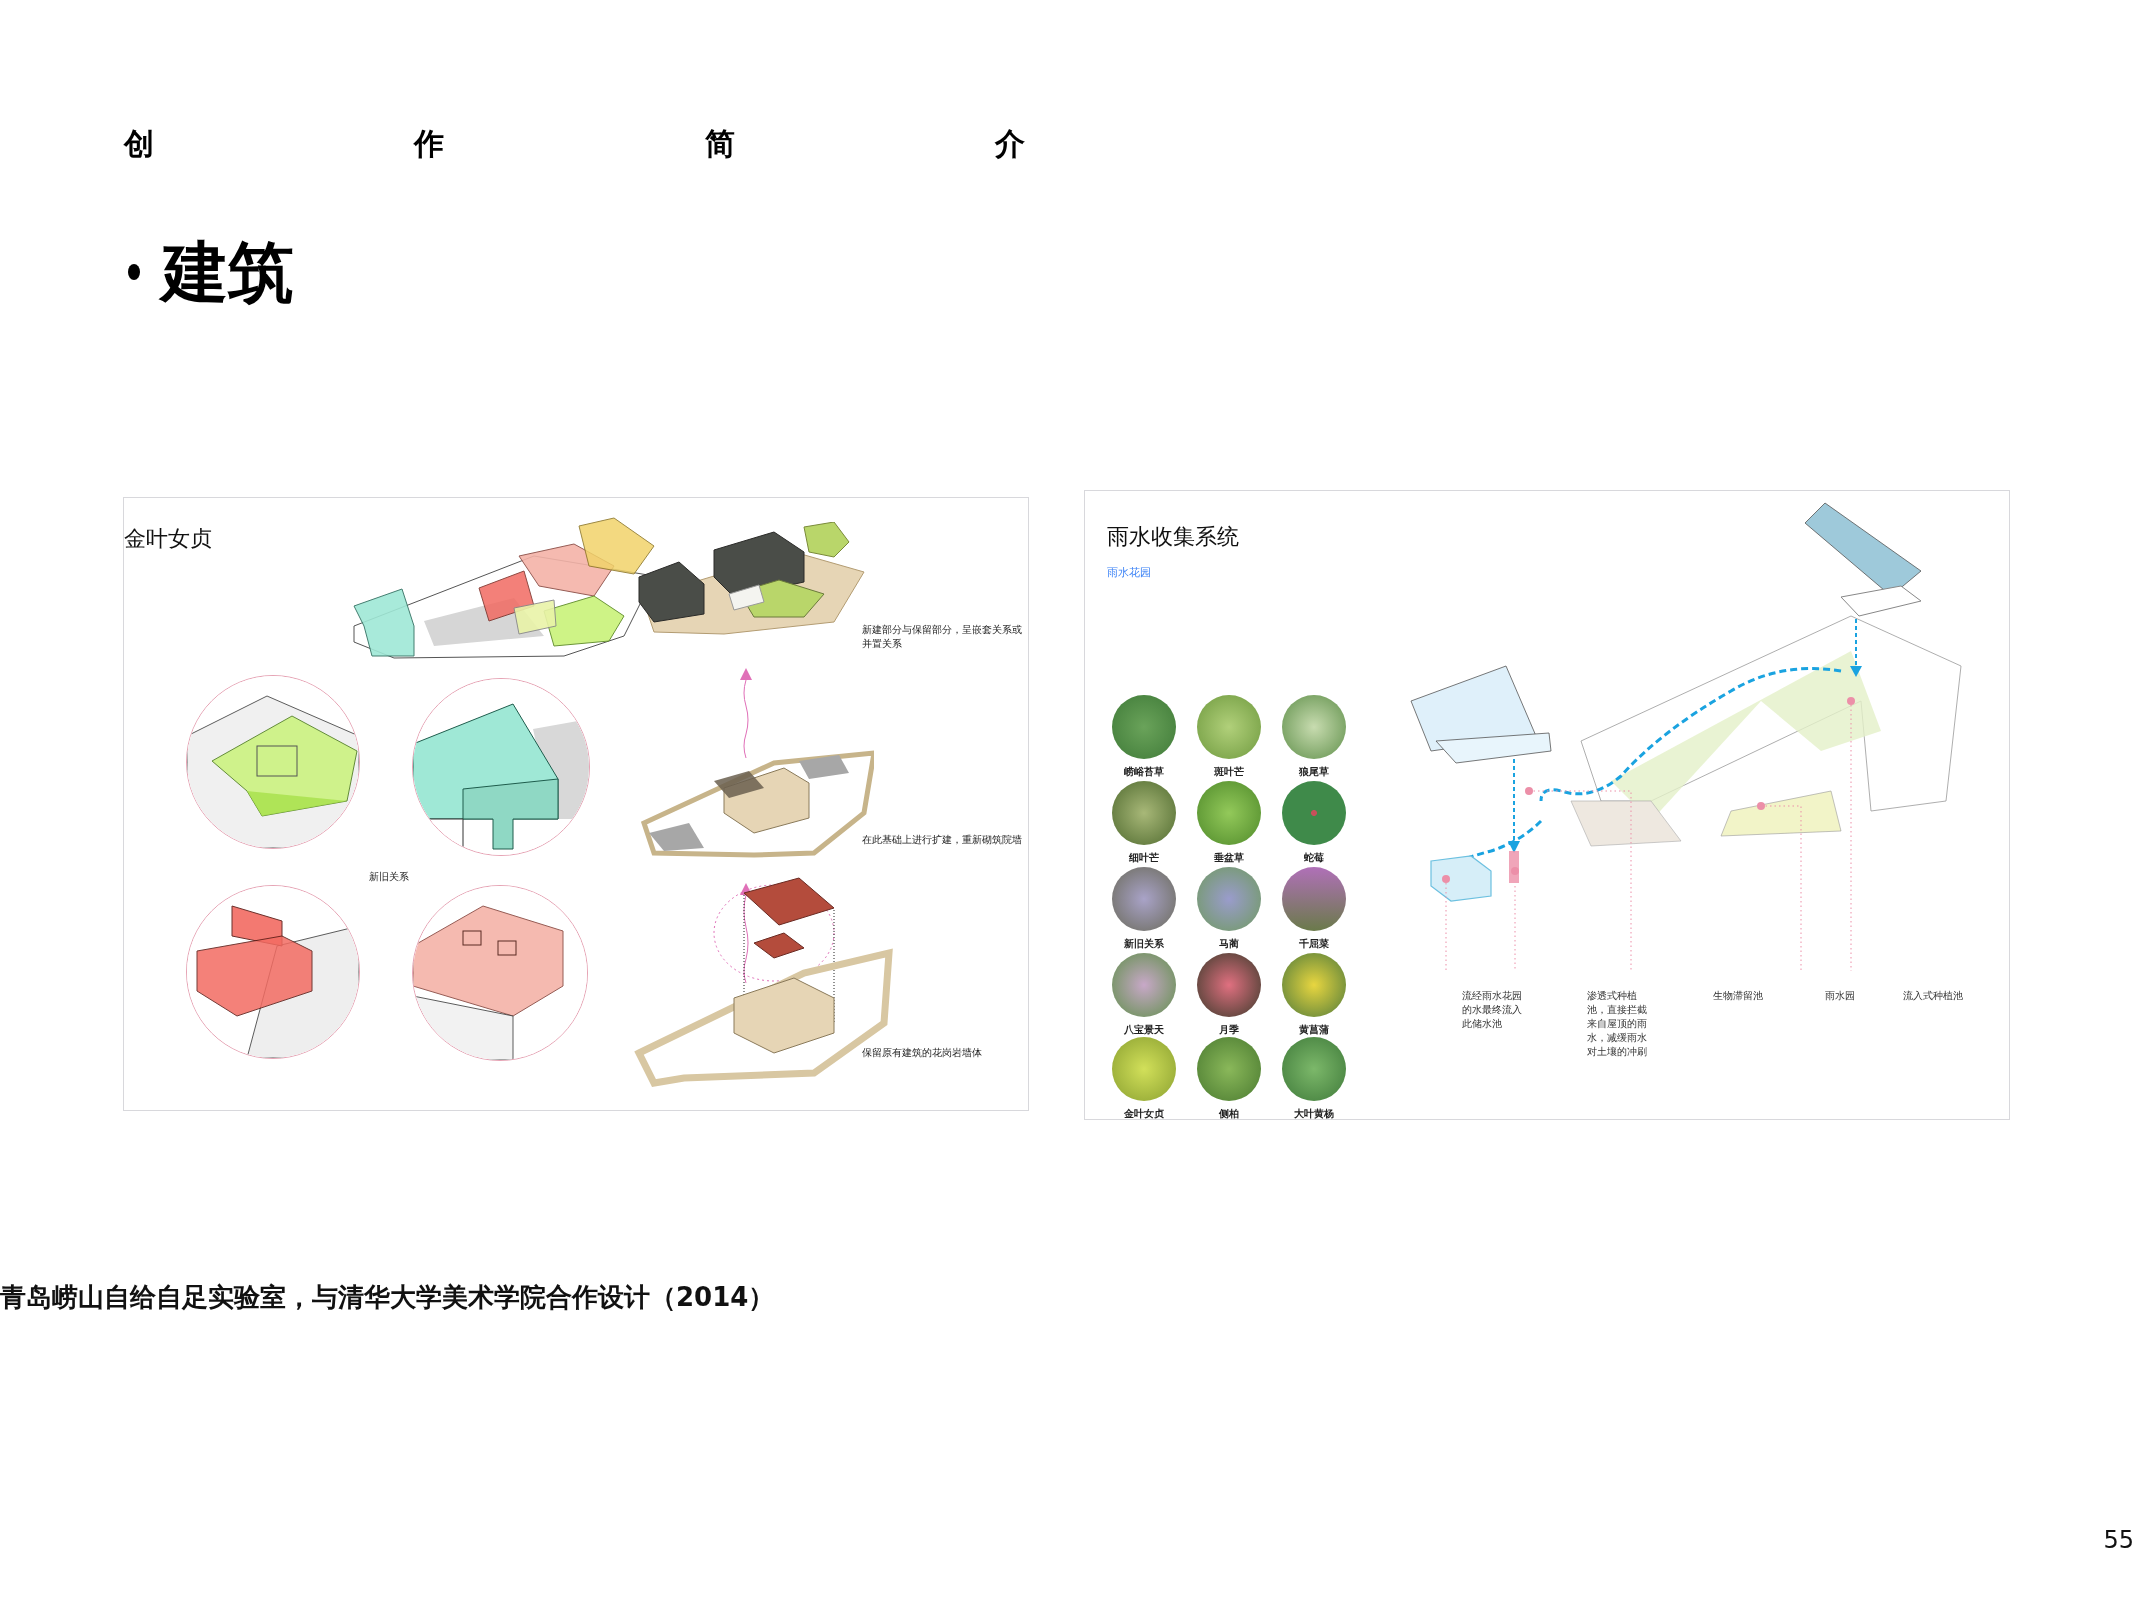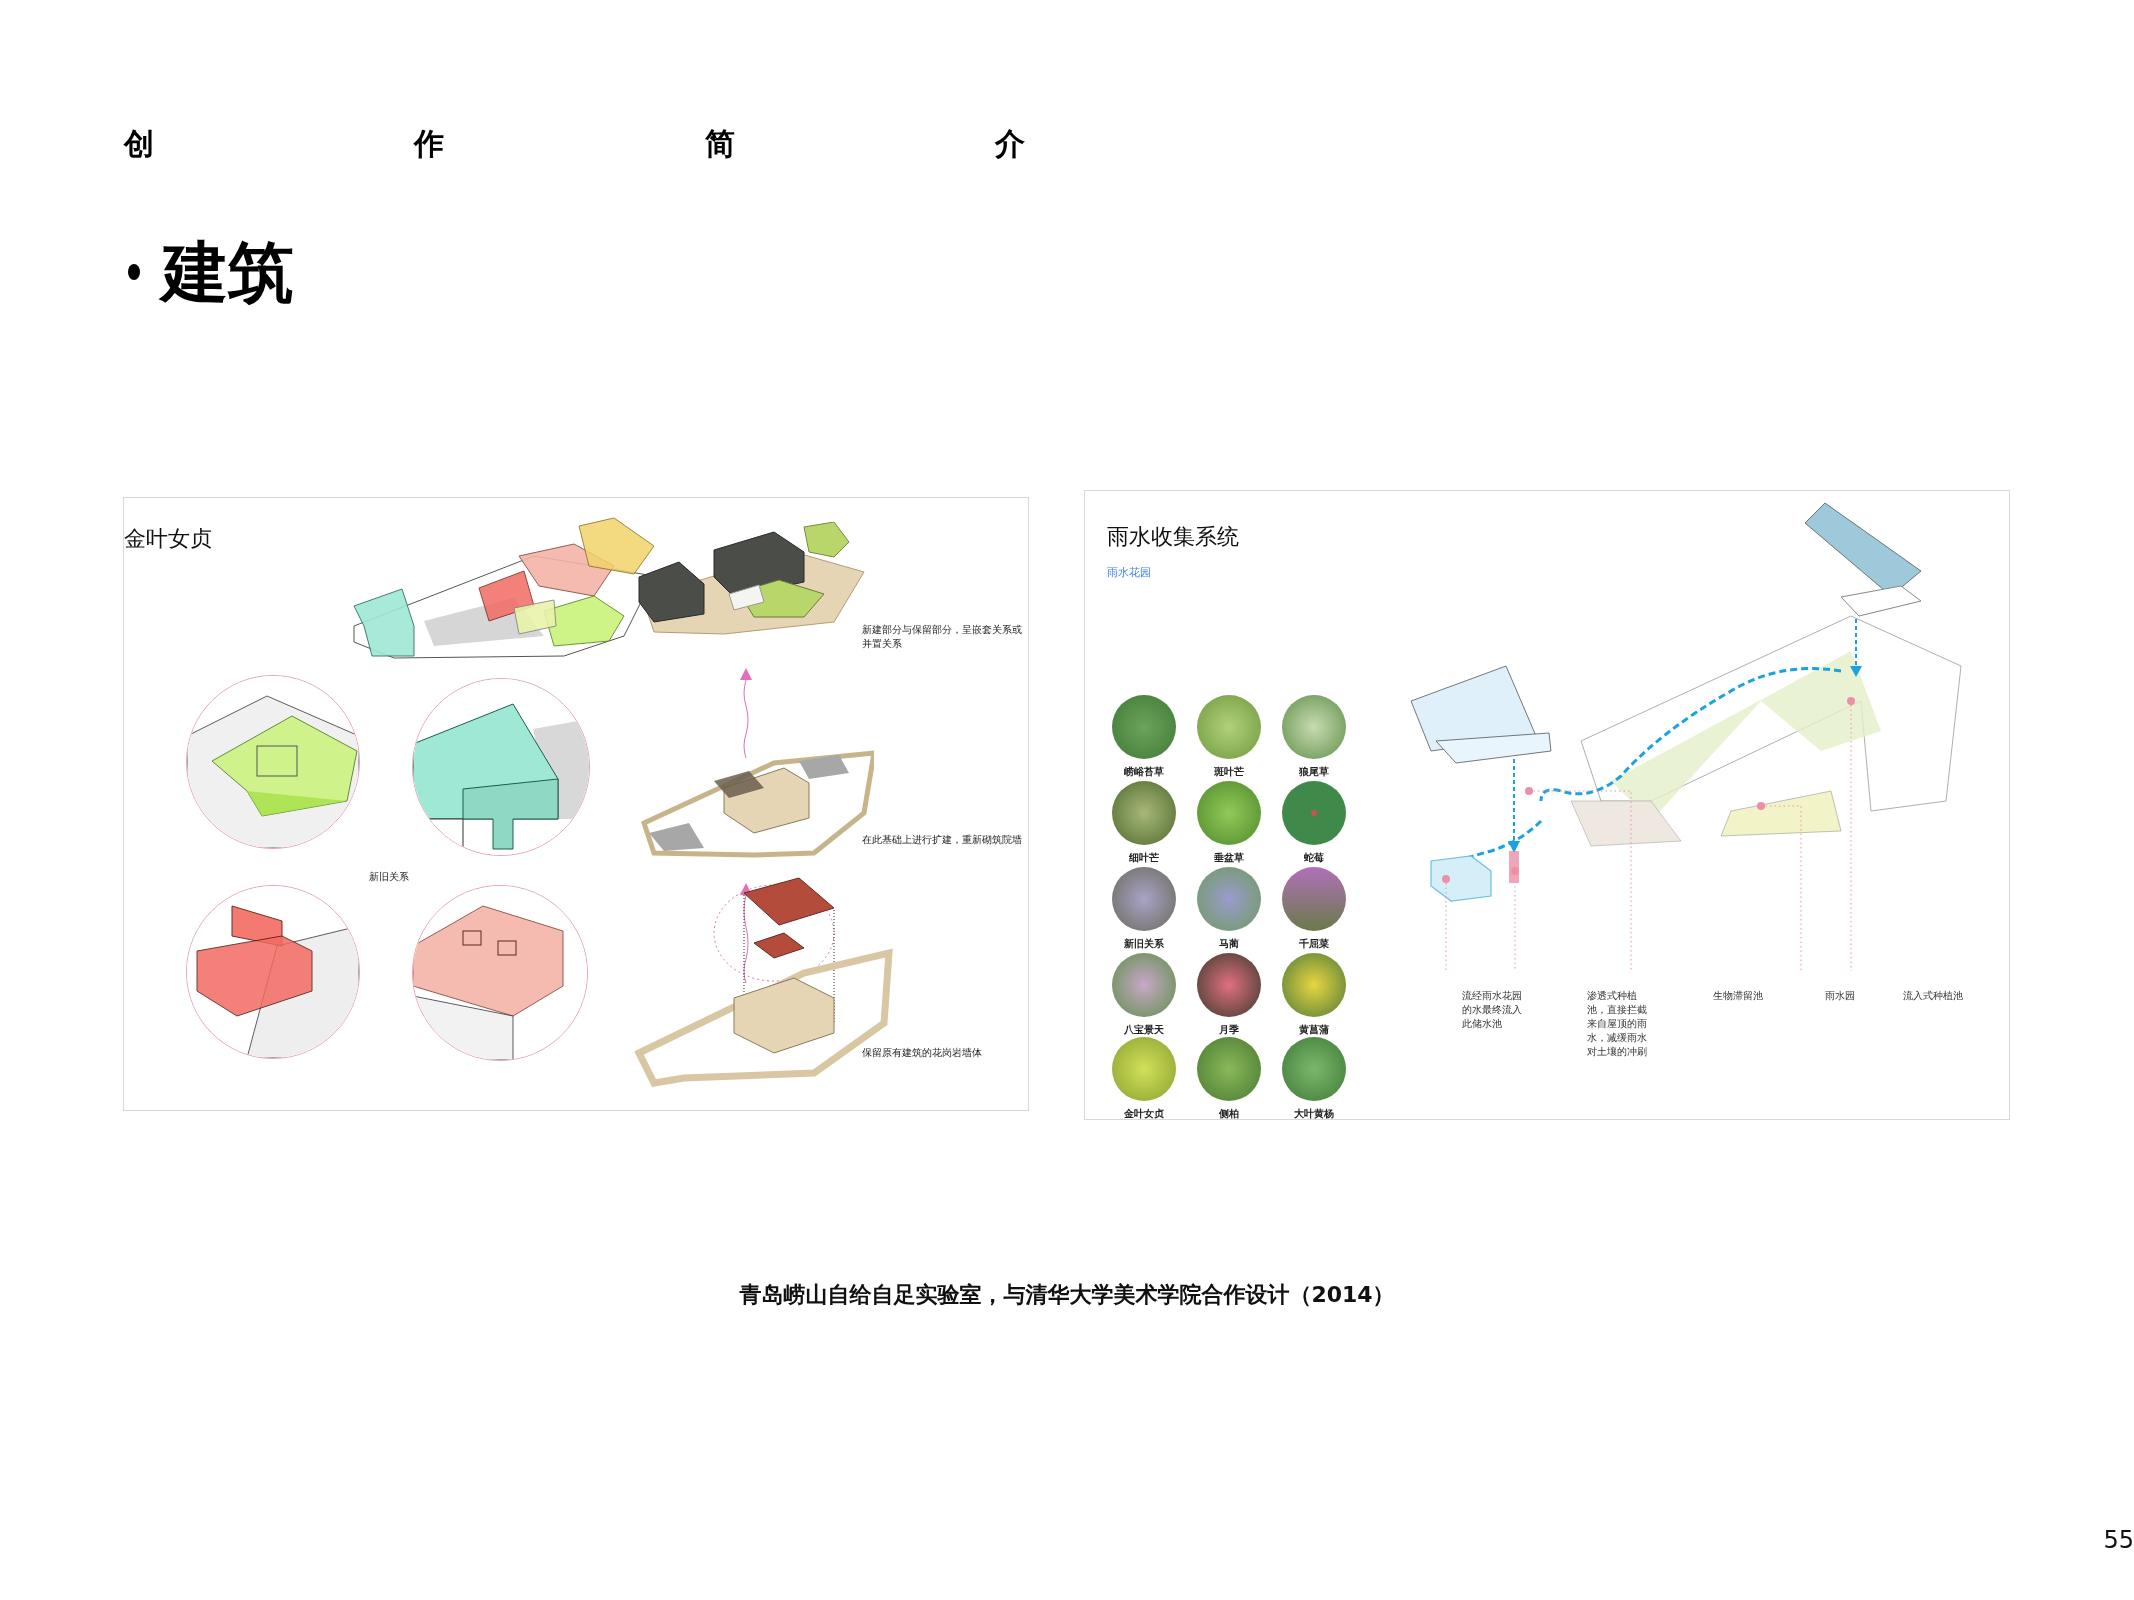--- a/index.html
+++ b/index.html
@@ -10,21 +10,21 @@
   .section .dot{width:12px;height:16px;border-radius:50%;background:#000;display:inline-block;}
   .panel{position:absolute;background:#fff;border:1.5px solid #d8d8dc;box-sizing:border-box;}
   .panel-title{position:absolute;font-size:22px;color:#111;line-height:26px;}
   .panel-sub{position:absolute;font-size:11px;color:#3b82f6;}
   .note{position:absolute;font-size:10px;color:#222;line-height:14px;}
   .circle{position:absolute;border-radius:50%;border:1px solid #e6a3b4;overflow:hidden;background:#fff;}
   .plant{position:absolute;width:66px;text-align:center;}
   .plant .img{width:64px;height:64px;border-radius:50%;margin:0 auto;}
   .plant .lbl{font-size:10px;color:#222;margin-top:6px;white-space:nowrap;font-weight:bold;}
   .annot{position:absolute;font-size:10px;color:#333;line-height:14px;}
-  .caption{position:absolute;left:0;width:2134px;top:1280px;text-align:center;font-size:22px;font-weight:bold;color:#111;}
+  .caption{position:absolute;left:0;width:2134px;top:1280px;text-align:left;font-size:26px;font-weight:bold;color:#111;}
   .pagenum{position:absolute;left:0;width:2134px;top:1526px;text-align:right;font-size:24px;color:#111;}
 </style>
 </head>
 <body>
 
 <div>
   <span class="heading-char" style="left:124px">创</span>
   <span class="heading-char" style="left:414px">作</span>
   <span class="heading-char" style="left:705px">简</span>
   <span class="heading-char" style="left:995px">介</span>

